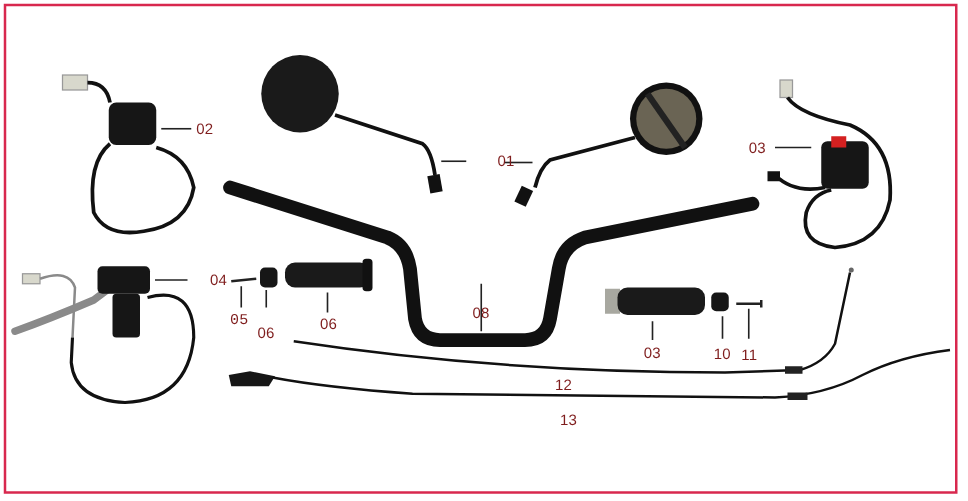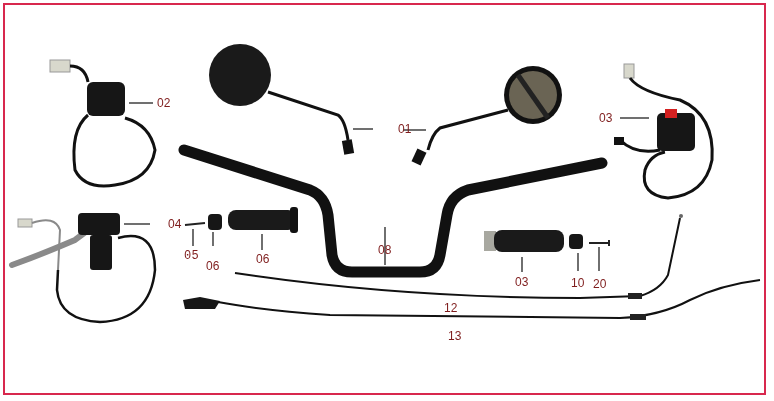--- a/index.html
+++ b/index.html
@@ -103,15 +103,15 @@
 <span class="lbl" style="left:157px; top:97px;">02</span>
 <span class="lbl" style="left:380px; top:123px;padding-left:18px;">01</span>
 <span class="lbl" style="left:599px; top:112px;text-align:right;">03</span>
 <span class="lbl" style="left:152px; top:218px;padding-left:16px;">04</span>
 <span class="lbl" style="left:184px; top:250px;font-family:Liberation Mono, monospace;">05</span>
 <span class="lbl" style="left:206px; top:250px;margin-top:10px;">06</span>
 <span class="lbl" style="left:256px; top:253px;">06</span>
 <span class="lbl" style="left:378px; top:217px;margin-top:27px;">08</span>
 <span class="lbl" style="left:515px; top:276px;">03</span>
 <span class="lbl" style="left:571px; top:277px;">10</span>
-<span class="lbl" style="left:593px; top:278px;">20</span>
+<span class="lbl" style="left:593px; top:278px;">11</span>
 <span class="lbl" style="left:444px; top:302px;">12</span>
 <span class="lbl" style="left:448px; top:330px;">13</span>
 
 </body></html>

